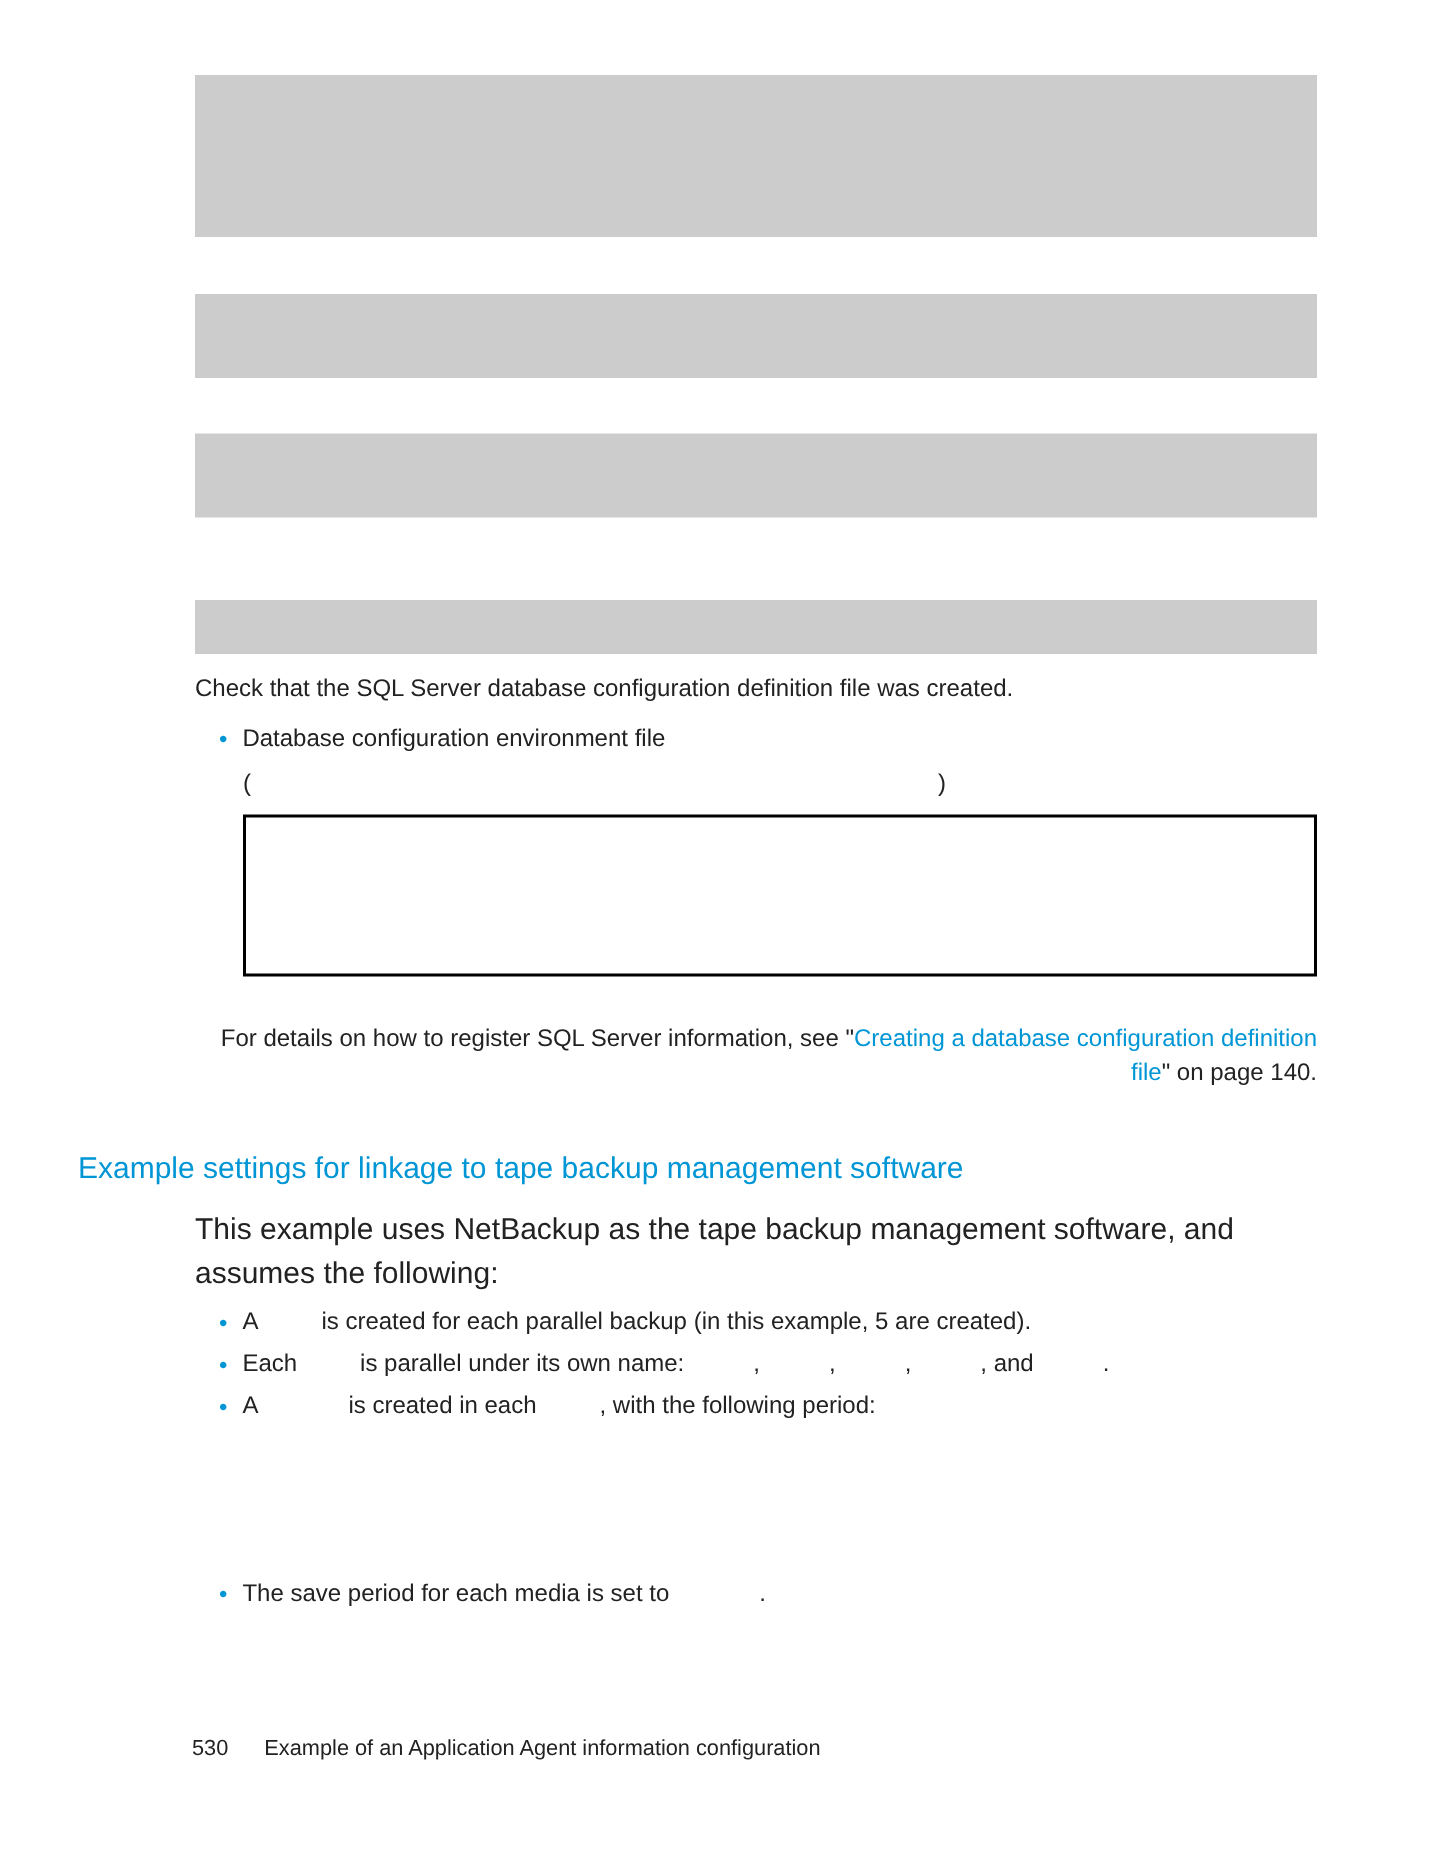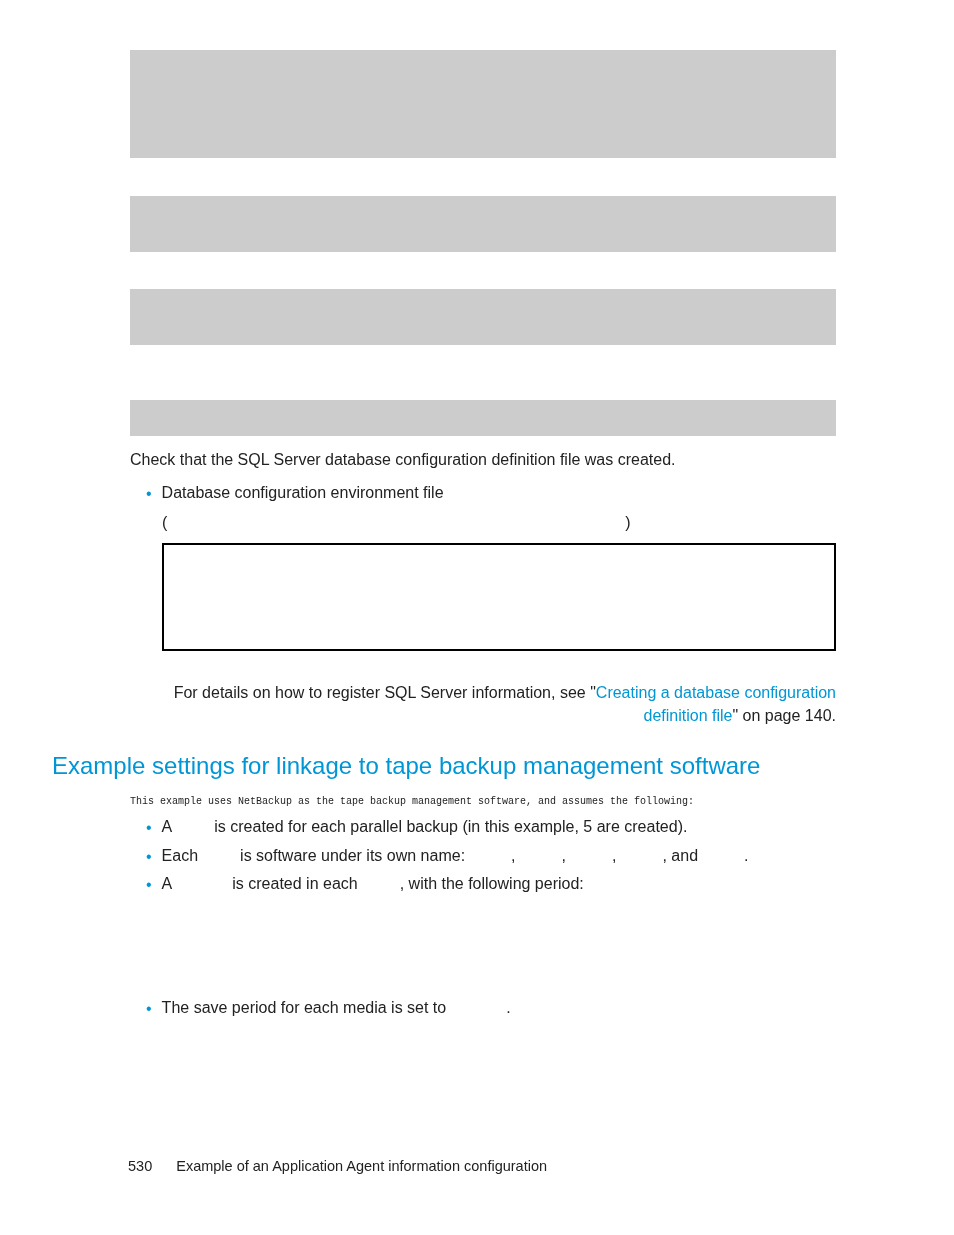--- a/index.html
+++ b/index.html
@@ -7,21 +7,21 @@
     font-family: Arial, Helvetica, sans-serif;
     background: #ffffff;
     color: #222;
     width: 954px;
     height: 1235px;
     position: relative;
     font-size: 16px;
     line-height: 1.45;
   }
   .page {
-    padding: 50px 118px 40px 118px;
+    padding: 50px 76px 40px 118px;
   }
   .indent {
     margin-left: 12px;
   }
   .gray-block {
     background: #cccccc;
   }
   .gb1 { height: 108px; margin-bottom: 38px; }
   .gb2 { height: 56px; margin-bottom: 37px; }
   .gb3 { height: 56px; margin-bottom: 55px; }
@@ -58,29 +58,28 @@
   .para {
     margin-top: 30px;
     font-size: 16px;
     text-align: right;
   }
   .link { color: #0096d6; }
   h2.section-heading {
     font-family: Arial, Helvetica, sans-serif;
     font-weight: 400;
     color: #0096d6;
-    font-size: 24px;
+    font-size: 20px;
     line-height: 1.25;
-    margin-top: 24px;
+    margin-top: 40px;
     margin-left: -66px;
   }
   .sub-para {
     margin-top: 14px;
-    font-size: 10px;
-    font-family: Liberation Mono, monospace;
+    font-size: 20px;
   }
   .sub-bullets {
     margin-top: 6px;
   }
   .sub-bullets .bullet-row { margin-top: 4px; }
   .gap1 { display: inline-block; width: 42px; }
   .gap2 { display: inline-block; width: 42px; }
   .gapsm { display: inline-block; width: 42px; }
   .gapx { display: inline-block; width: 46px; }
   .gapy { display: inline-block; width: 46px; }
@@ -138,21 +137,21 @@
       <div class="bullet-row">
         <span class="bullet">•</span>
         <div class="bullet-content">
           <span>A</span><span class="gap1"></span><span>is created for each parallel backup (in this example, 5 are created).</span>
         </div>
       </div>
 
       <div class="bullet-row">
         <span class="bullet">•</span>
         <div class="bullet-content">
-          <span>Each</span><span class="gap2"></span><span>is software under its own name:</span><span class="gapx"></span><span>,</span><span class="gapx"></span><span>,</span><span class="gapx"></span><span>,</span><span class="gapx"></span><span>, and</span><span class="gapy"></span><span>.</span>
+          <span>Each</span><span class="gap2"></span><span>is parallel under its own name:</span><span class="gapx"></span><span>,</span><span class="gapx"></span><span>,</span><span class="gapx"></span><span>,</span><span class="gapx"></span><span>, and</span><span class="gapy"></span><span>.</span>
         </div>
       </div>
 
       <div class="bullet-row">
         <span class="bullet">•</span>
         <div class="bullet-content">
           <span>A</span><span class="gapsm" style="width:60px"></span><span>is created in each</span><span class="gapsm"></span><span>, with the following period:</span>
         </div>
       </div>
 

